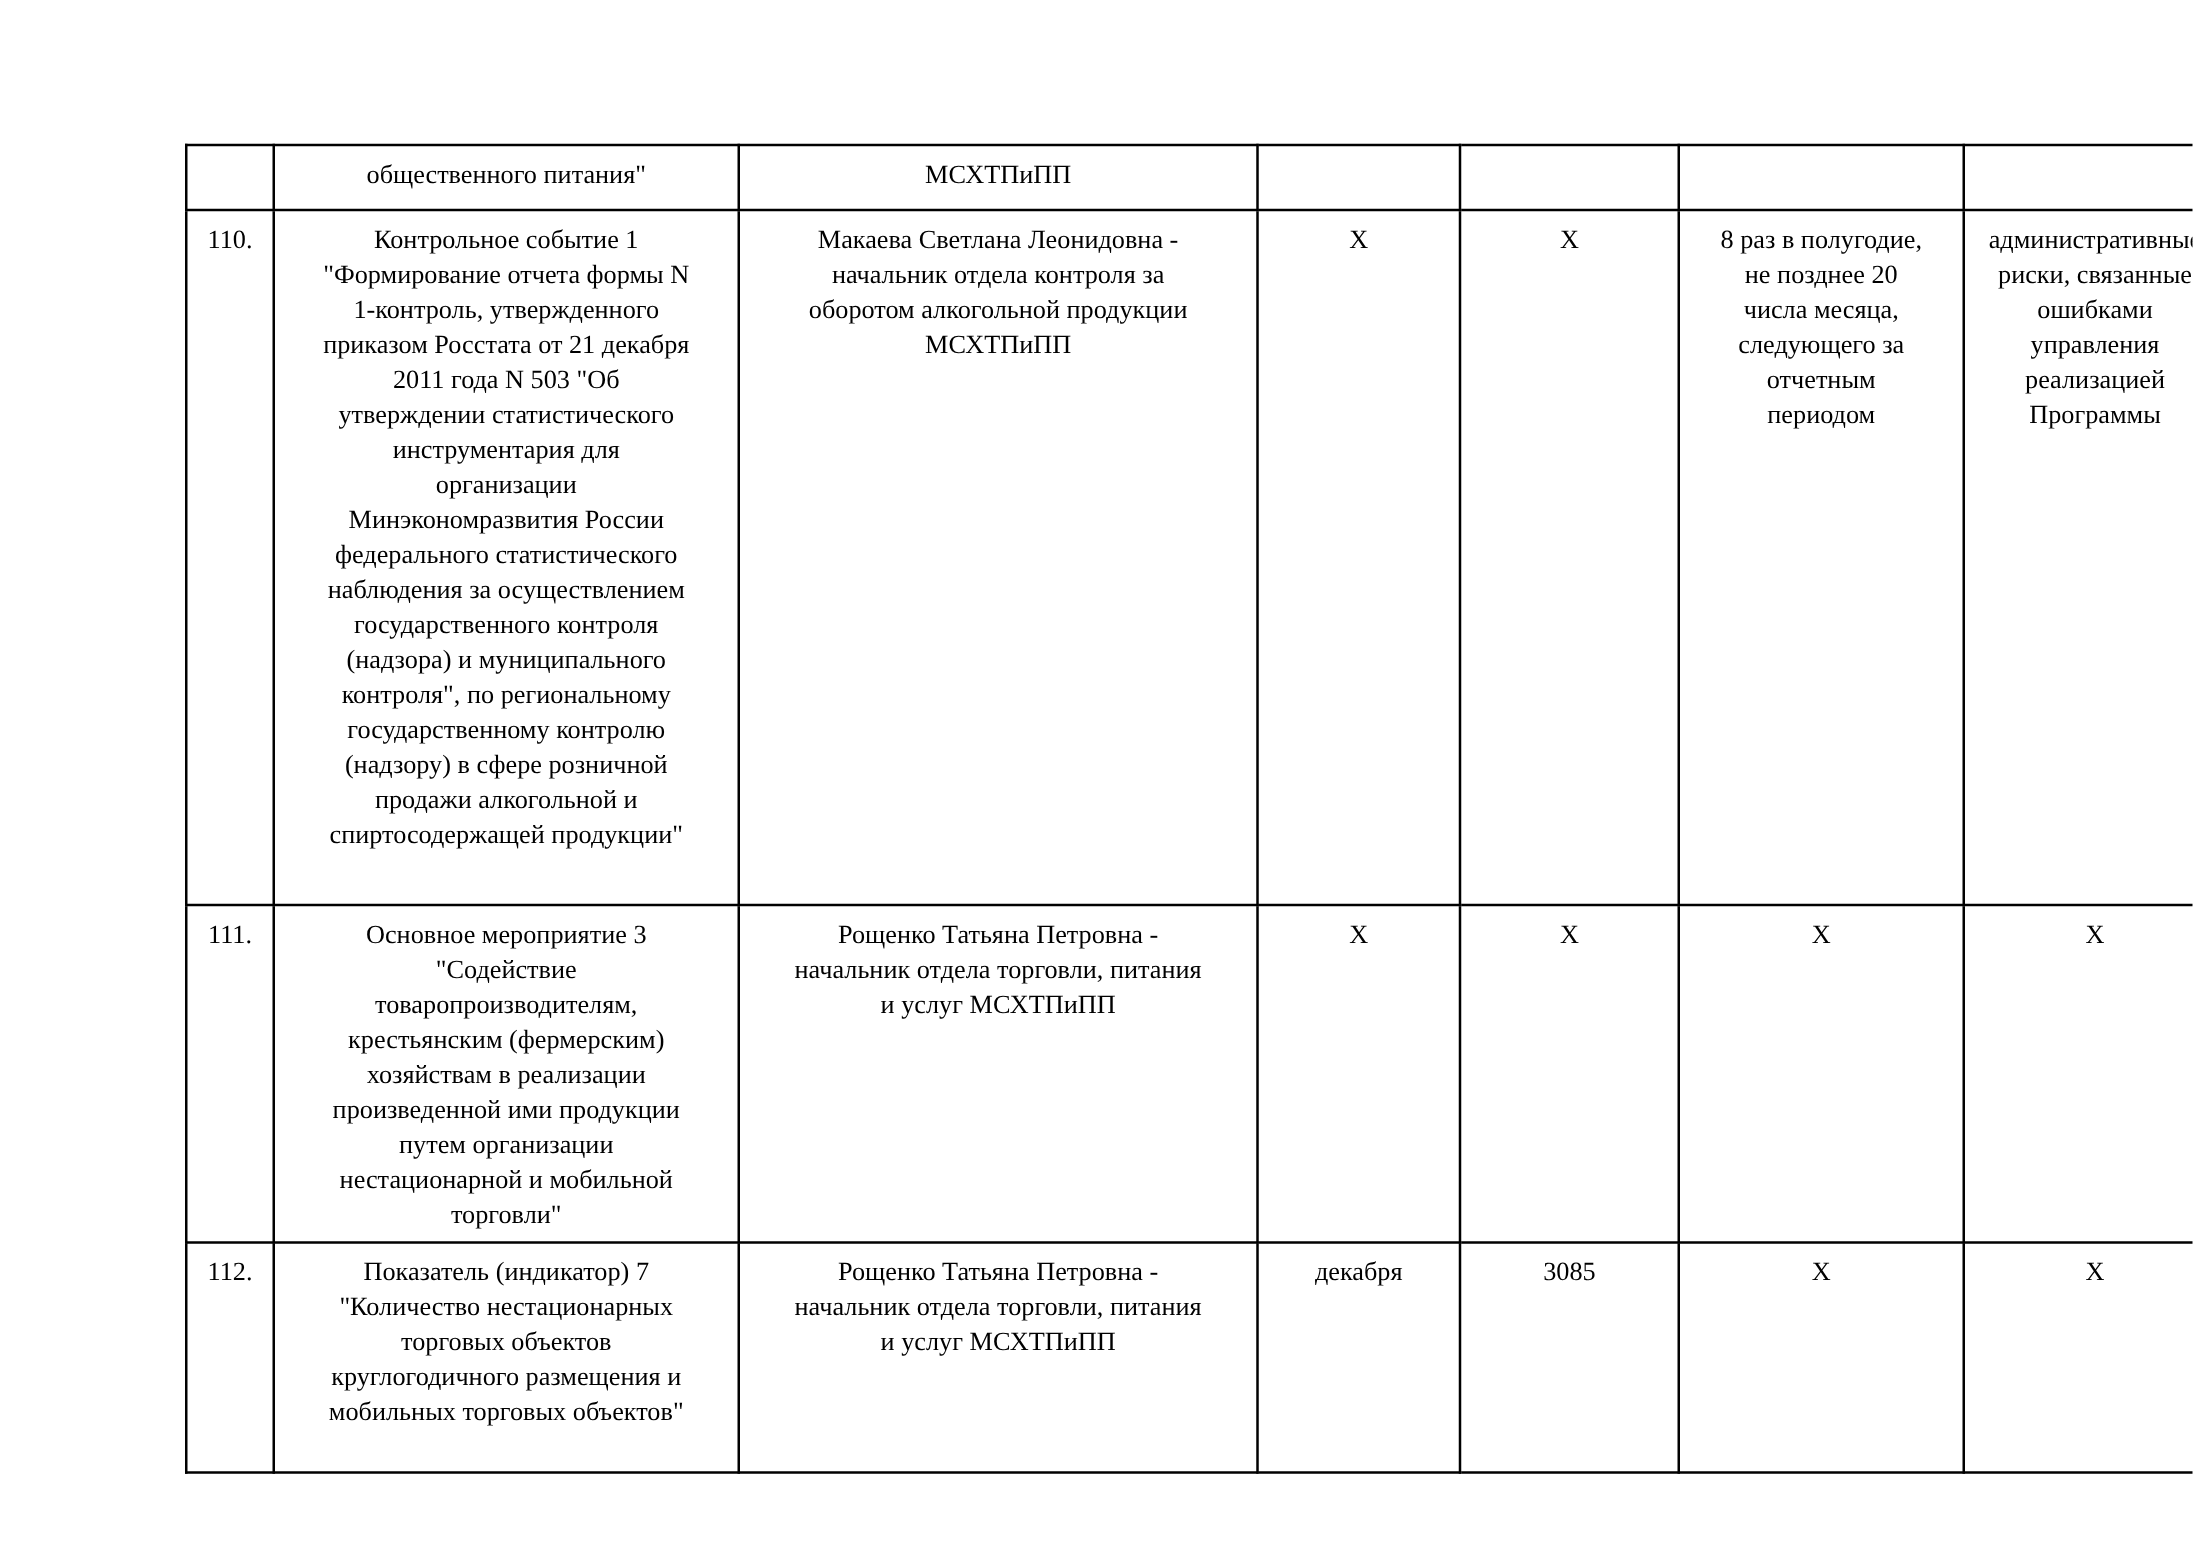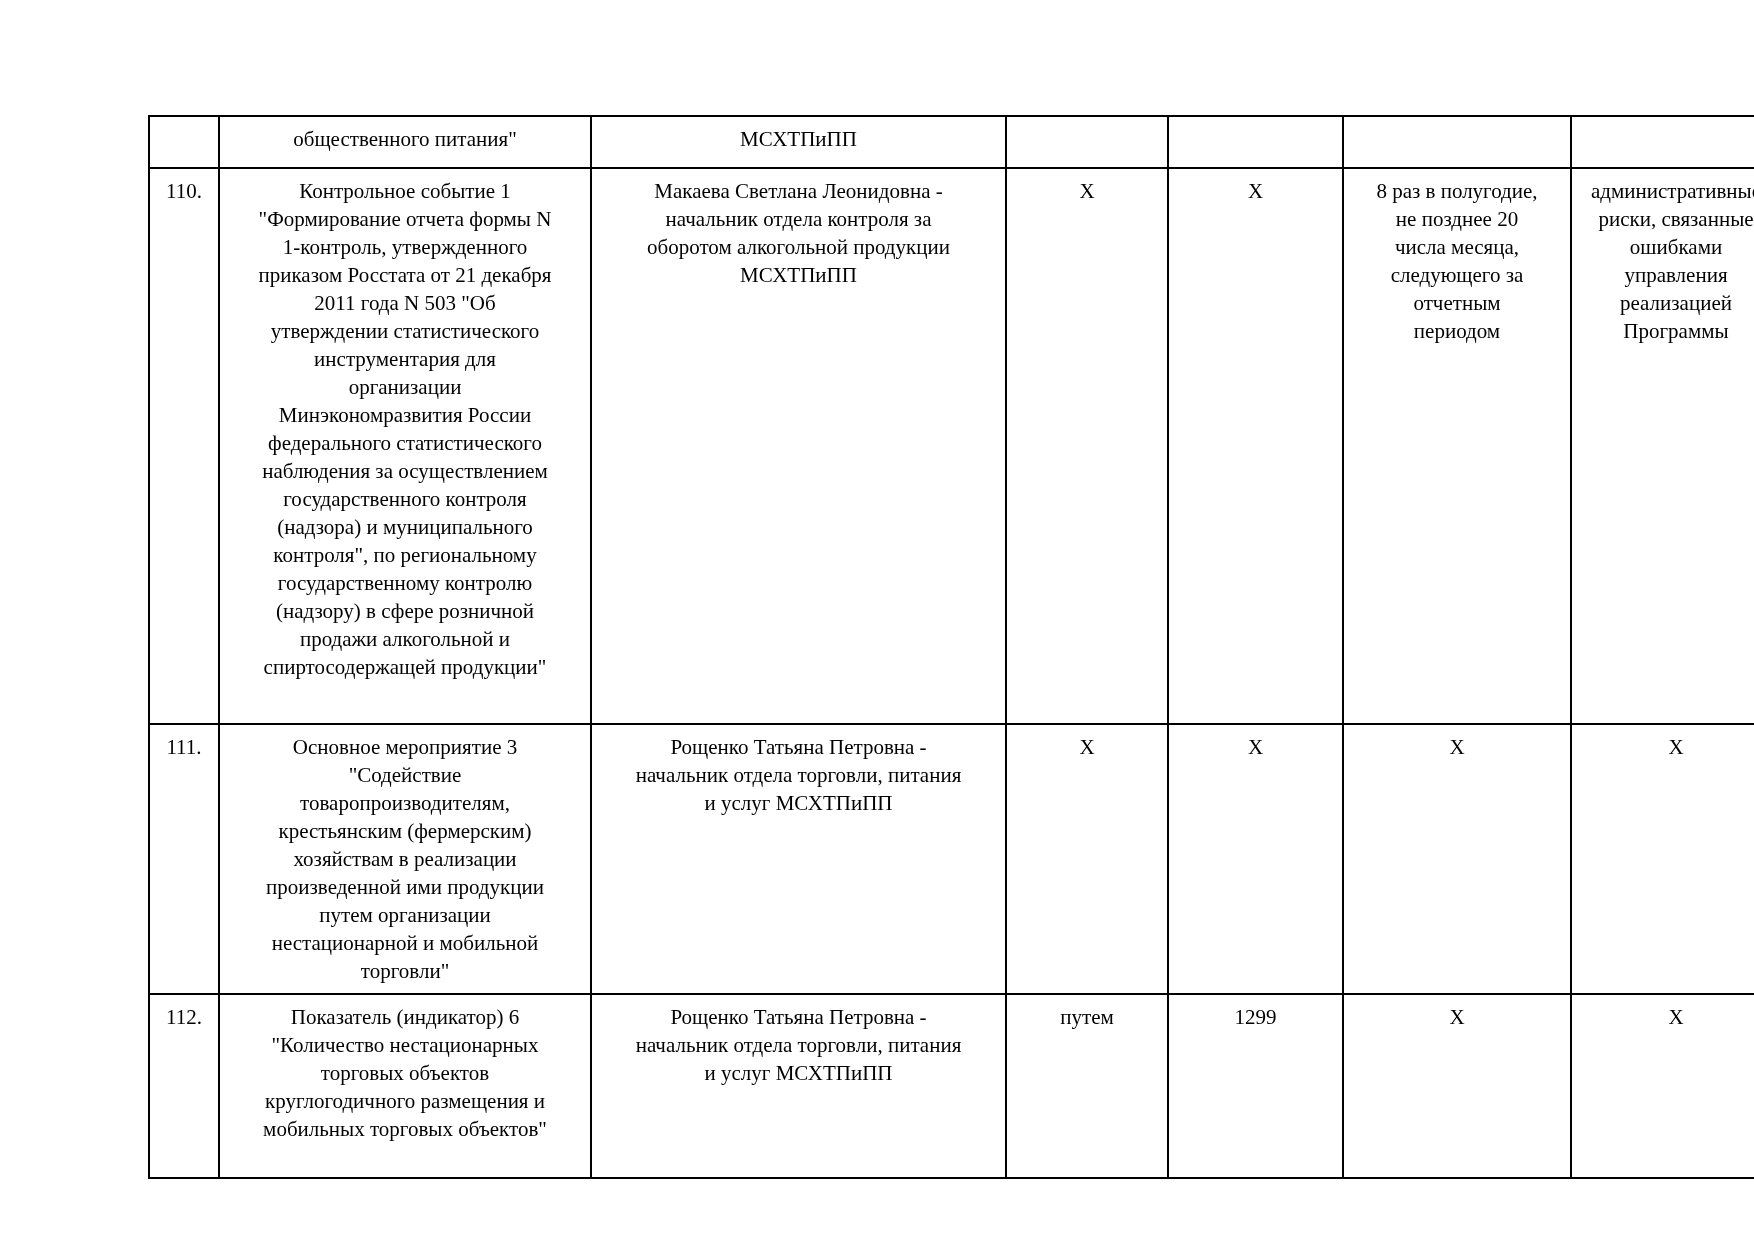--- a/index.html
+++ b/index.html
@@ -127,28 +127,28 @@
         <td class="c-responsible">Рощенко Татьяна Петровна -
 начальник отдела торговли, питания
 и услуг МСХТПиПП</td>
         <td class="c-unit">X</td>
         <td class="c-value">X</td>
         <td class="c-timing">X</td>
         <td class="c-risk">X</td>
       </tr>
       <tr class="row-3">
         <td class="c-num">112.</td>
-        <td class="c-activity">Показатель (индикатор) 6
+        <td class="c-activity">Показатель (индикатор) 7
 "Количество нестационарных
 торговых объектов
 круглогодичного размещения и
 мобильных торговых объектов"</td>
         <td class="c-responsible">Рощенко Татьяна Петровна -
 начальник отдела торговли, питания
 и услуг МСХТПиПП</td>
-        <td class="c-unit">путем</td>
-        <td class="c-value">1299</td>
+        <td class="c-unit">декабря</td>
+        <td class="c-value">3085</td>
         <td class="c-timing">X</td>
         <td class="c-risk">X</td>
       </tr>
     </tbody>
   </table>
 </div>
 
 </body></html>

